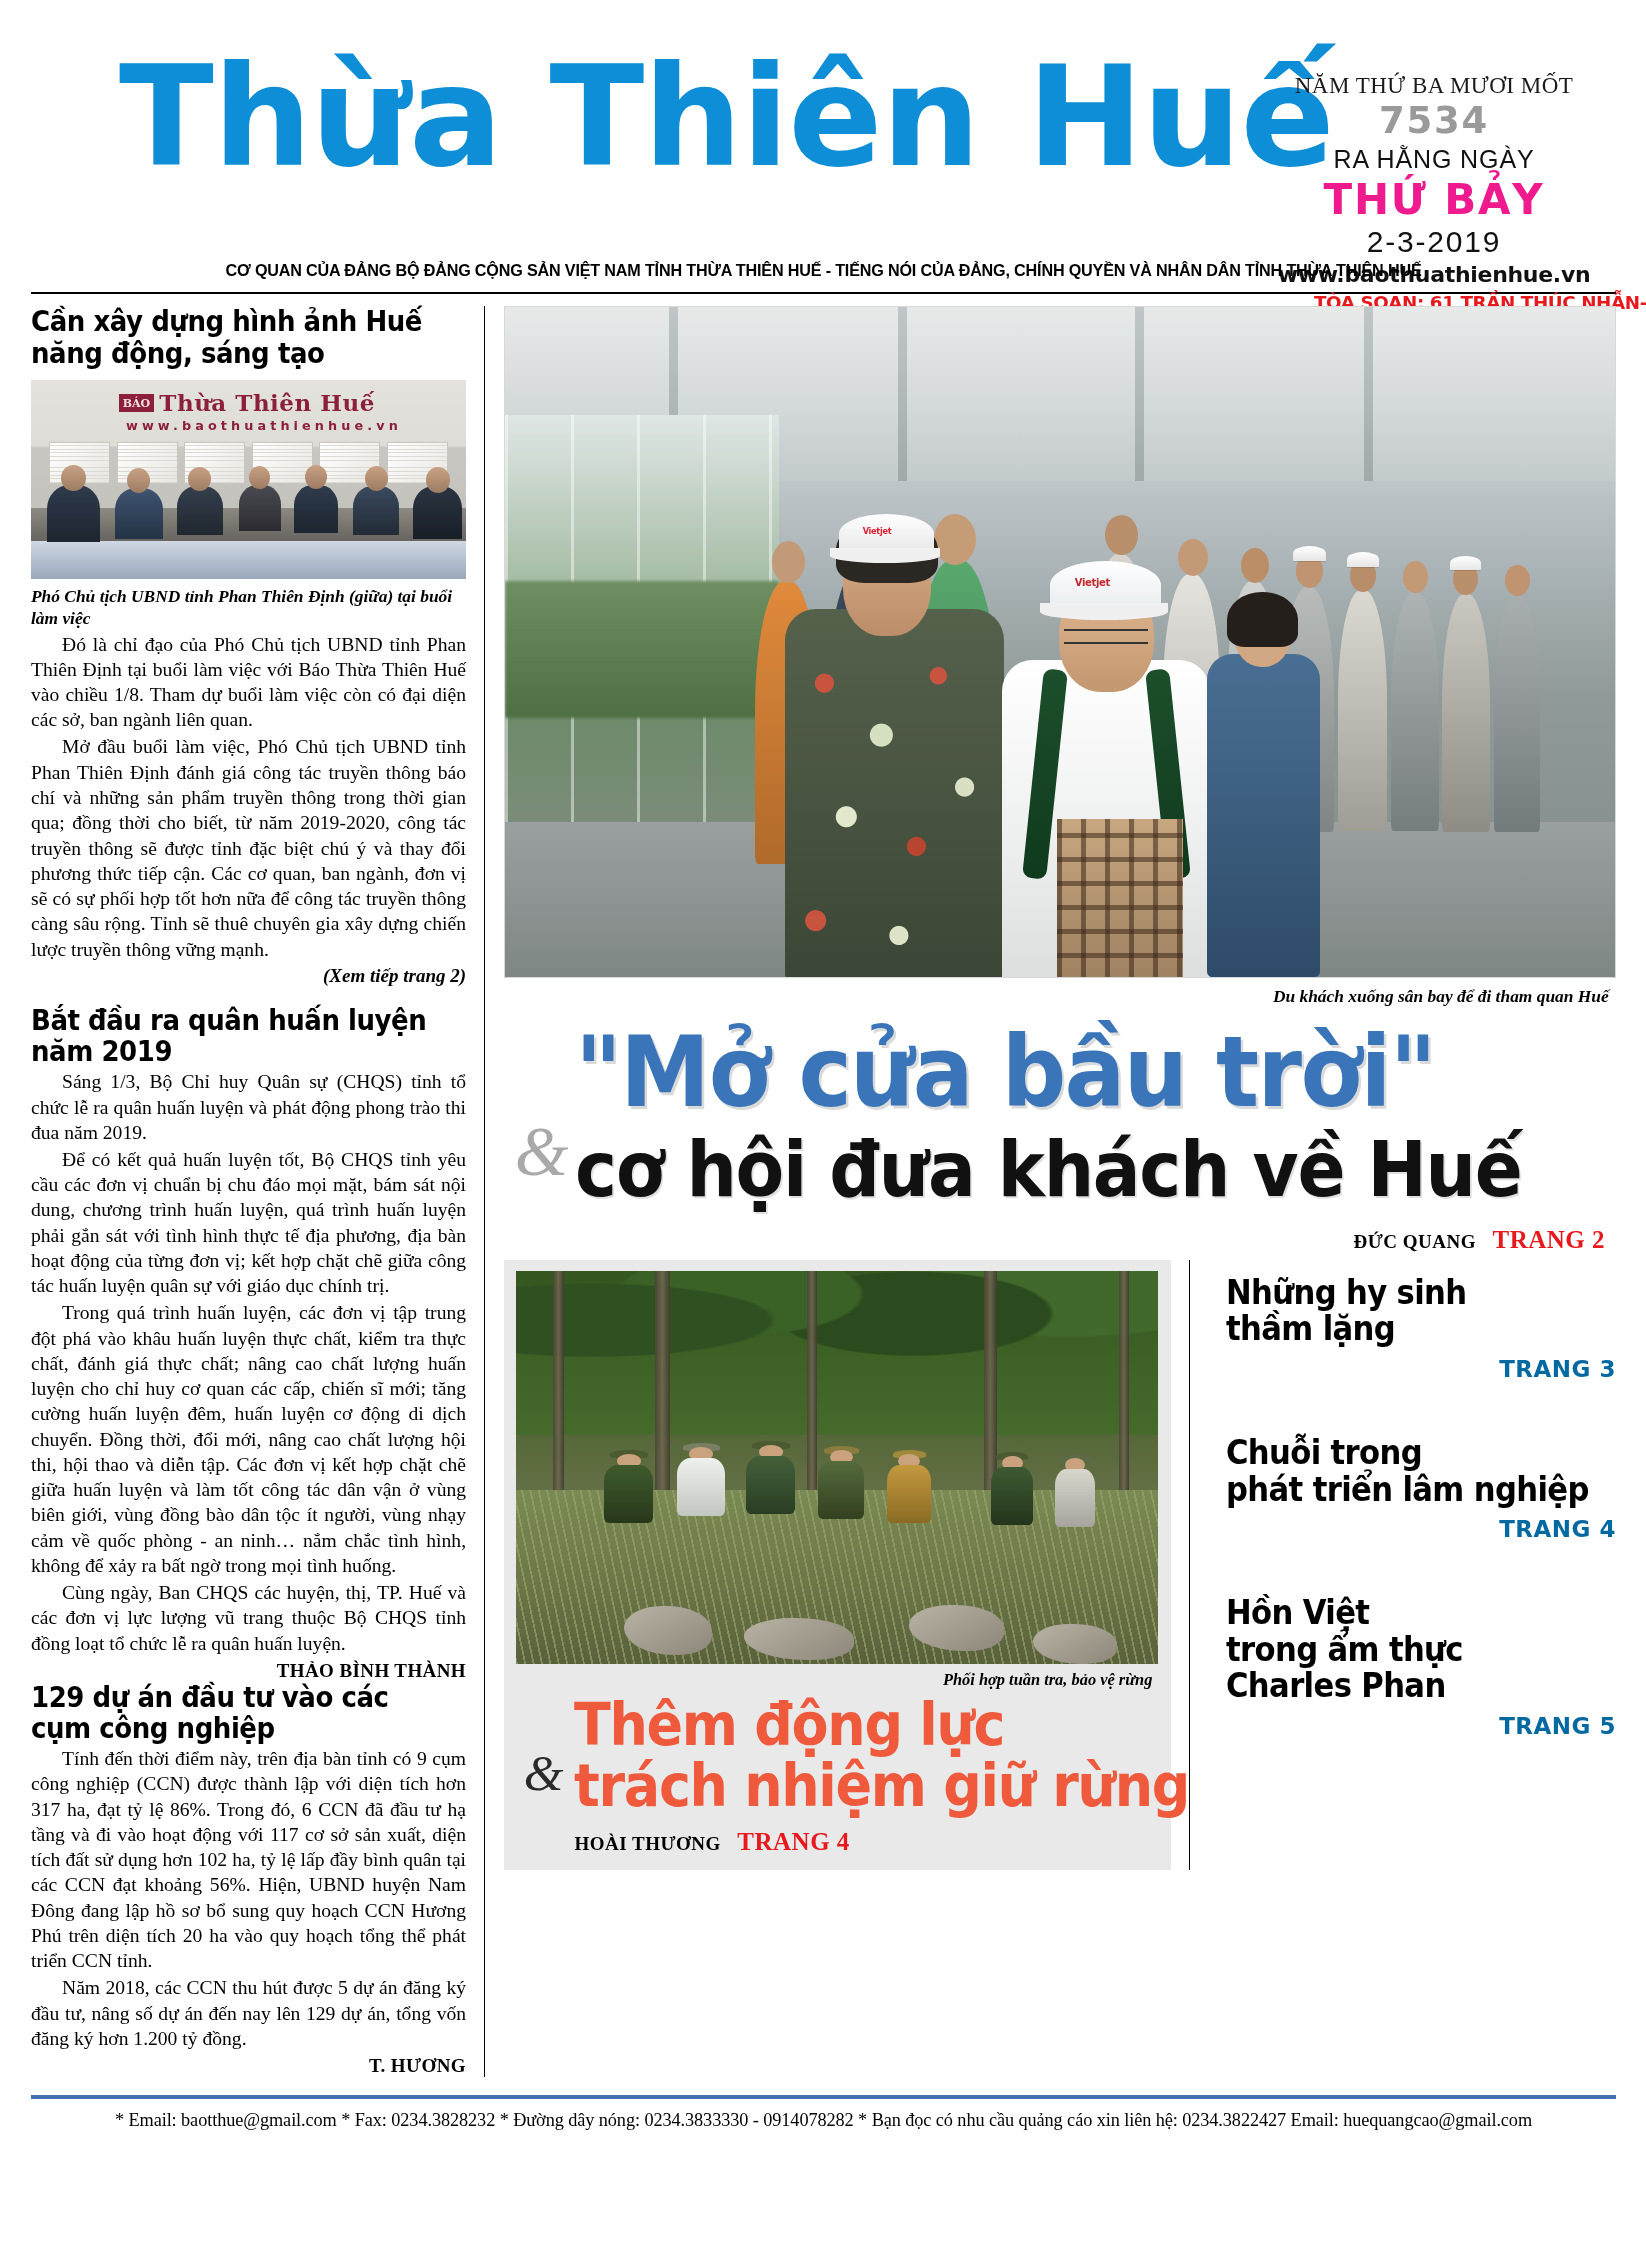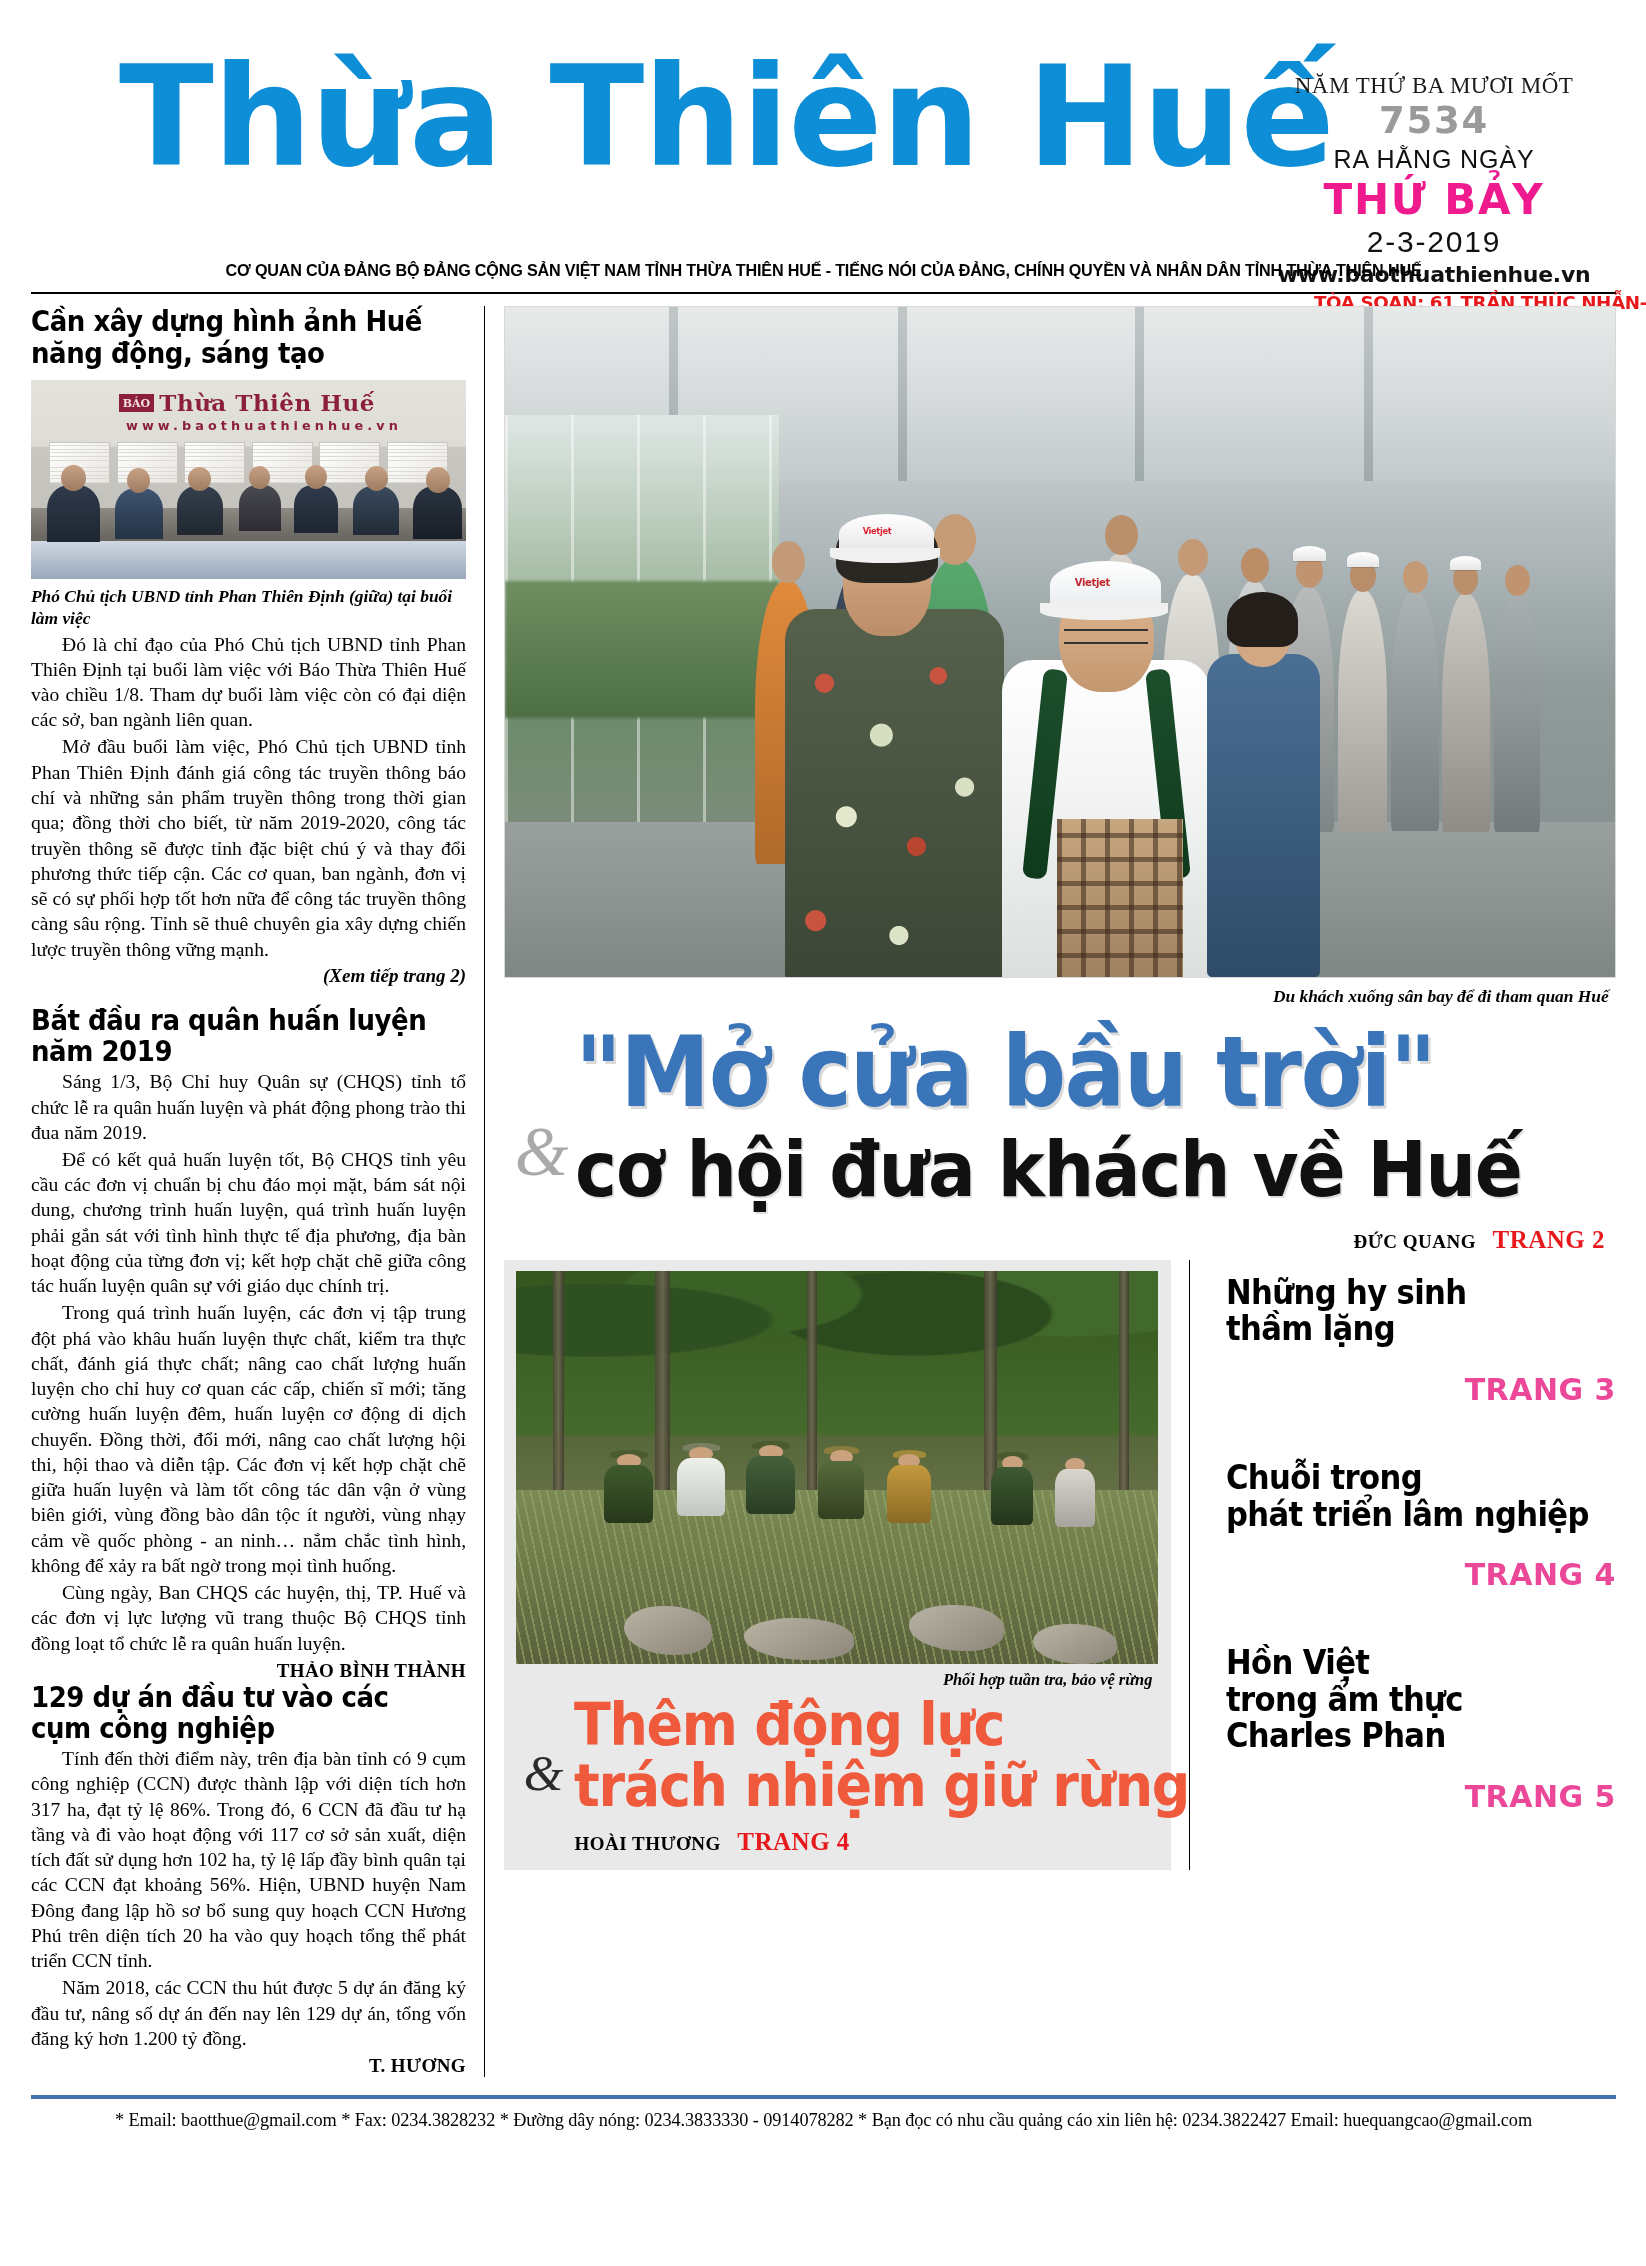--- a/index.html
+++ b/index.html
@@ -391,25 +391,25 @@
     color: #000;
     letter-spacing: -0.7px;
     transform: scaleX(0.93);
     transform-origin: left center;
     white-space: nowrap;
   }
 
   .right-page {
     font-family: "DejaVu Sans", sans-serif;
     font-weight: bold;
-    font-size: 30px;
-    color: #ec4899;
+    font-size: 23px;
+    color: #0369a1;
     text-align: right;
     letter-spacing: 0.5px;
-    margin-top: 24px;
+    margin-top: 8px;
   }
 
   .right-block { margin-top: 14.6px; }
 
   
   .rule-bottom {
     border-top: 4.6px solid #4472b0;
     margin-top: 18.3px;
   }
 

